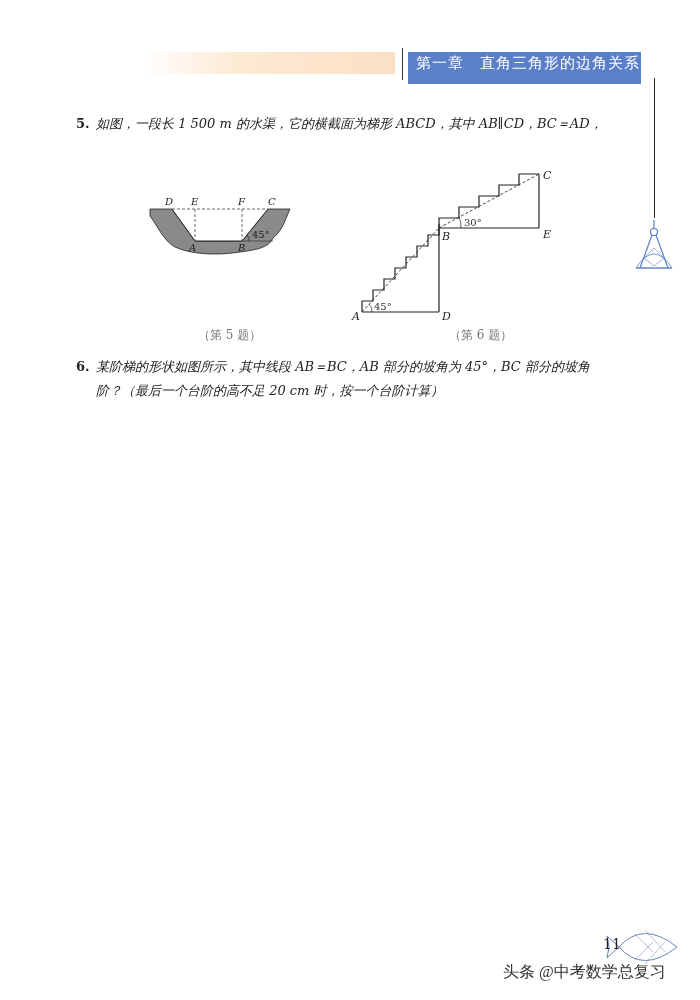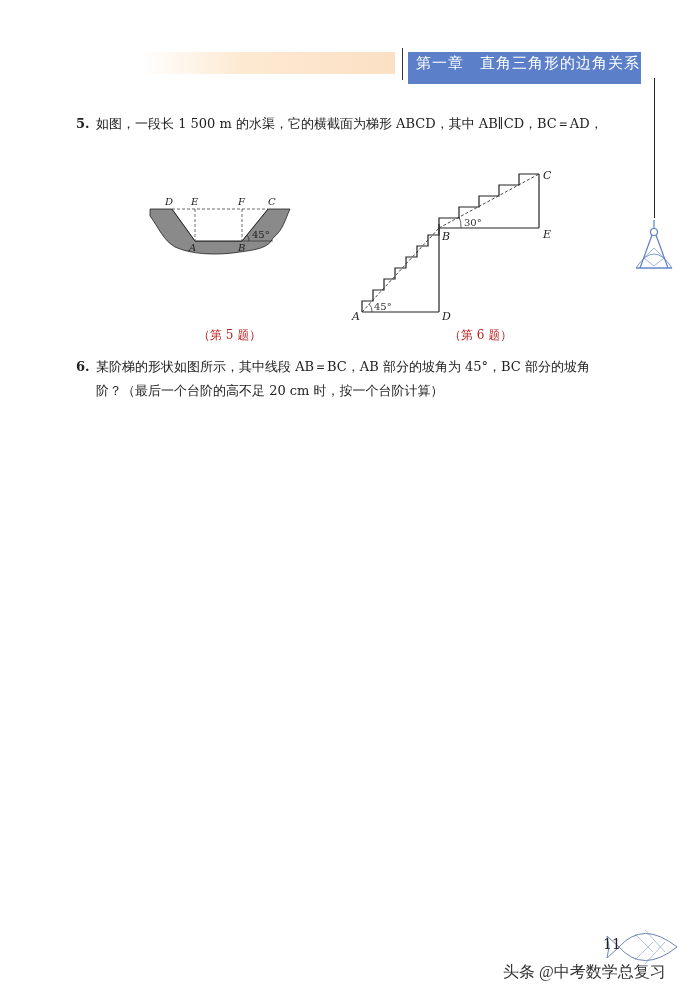--- a/index.html
+++ b/index.html
@@ -15,24 +15,24 @@
   .chapter-banner {
     position:absolute; left:408px; top:52px; width:233px; height:32px; background:#5b7fc8;
     color:#fff; font-family:"DejaVu Sans", sans-serif; font-size:15px; line-height:22px;
     padding-left:8px; box-sizing:border-box; letter-spacing:1px; white-space:nowrap;
   }
   .chapter-banner .gap { display:inline-block; width:16px; }
   .right-rule { position:absolute; left:654px; top:78px; width:1px; height:140px; background:#222; }
   .compass-icon { position:absolute; left:632px; top:218px; width:44px; height:56px; }
   .problem { position:absolute; left:76px; font-size:13px; line-height:24px; width:560px; }
   .problem .num { font-weight:bold; font-family:"DejaVu Serif", serif; position:absolute; left:0; }
-  .problem .line { display:block; padding-left:20px; white-space:nowrap; }
+  .problem .line { display:block; padding-left:20px; white-space:nowrap;font-style:italic; }
   .fig5 { position:absolute; left:145px; top:190px; width:150px; height:80px; }
   .fig6 { position:absolute; left:340px; top:168px; width:230px; height:160px; }
-  .caption { position:absolute; font-size:12px; color:#b91c1c; white-space:nowrap;text-align:center; }
+  .caption { position:absolute; font-size:12px; color:#737373; white-space:nowrap;text-align:center; }
   .page-badge { position:absolute; left:605px; top:922px; width:80px; height:50px; }
   .page-num { position:absolute; left:597px; top:936px; width:30px; text-align:center; font-size:14px; font-family:"DejaVu Serif", serif; color:#222; }
   .watermark { position:absolute; left:503px; top:962px; font-family:Liberation Serif, serif; font-size:16px; color:#333; white-space:nowrap; text-shadow:0 0 2px #fff; }
 </style>
 </head>
 <body>
 
 <div class="header-gradient"></div>
 <div class="header-divider"></div>
 <div class="chapter-banner">

